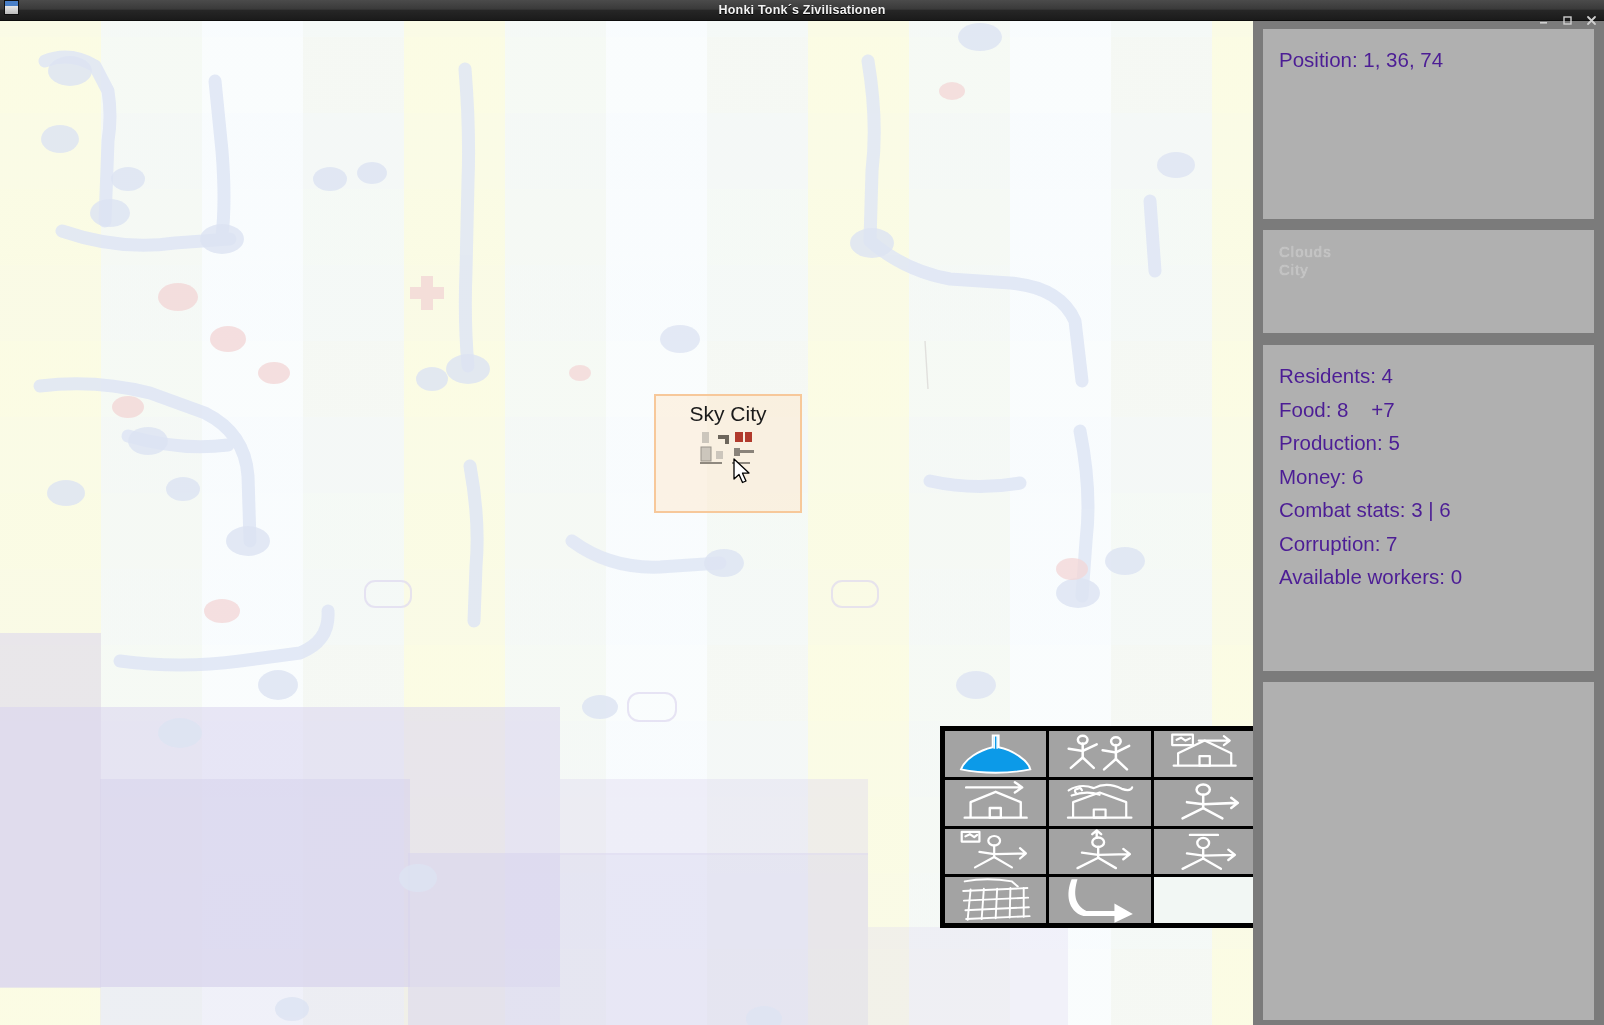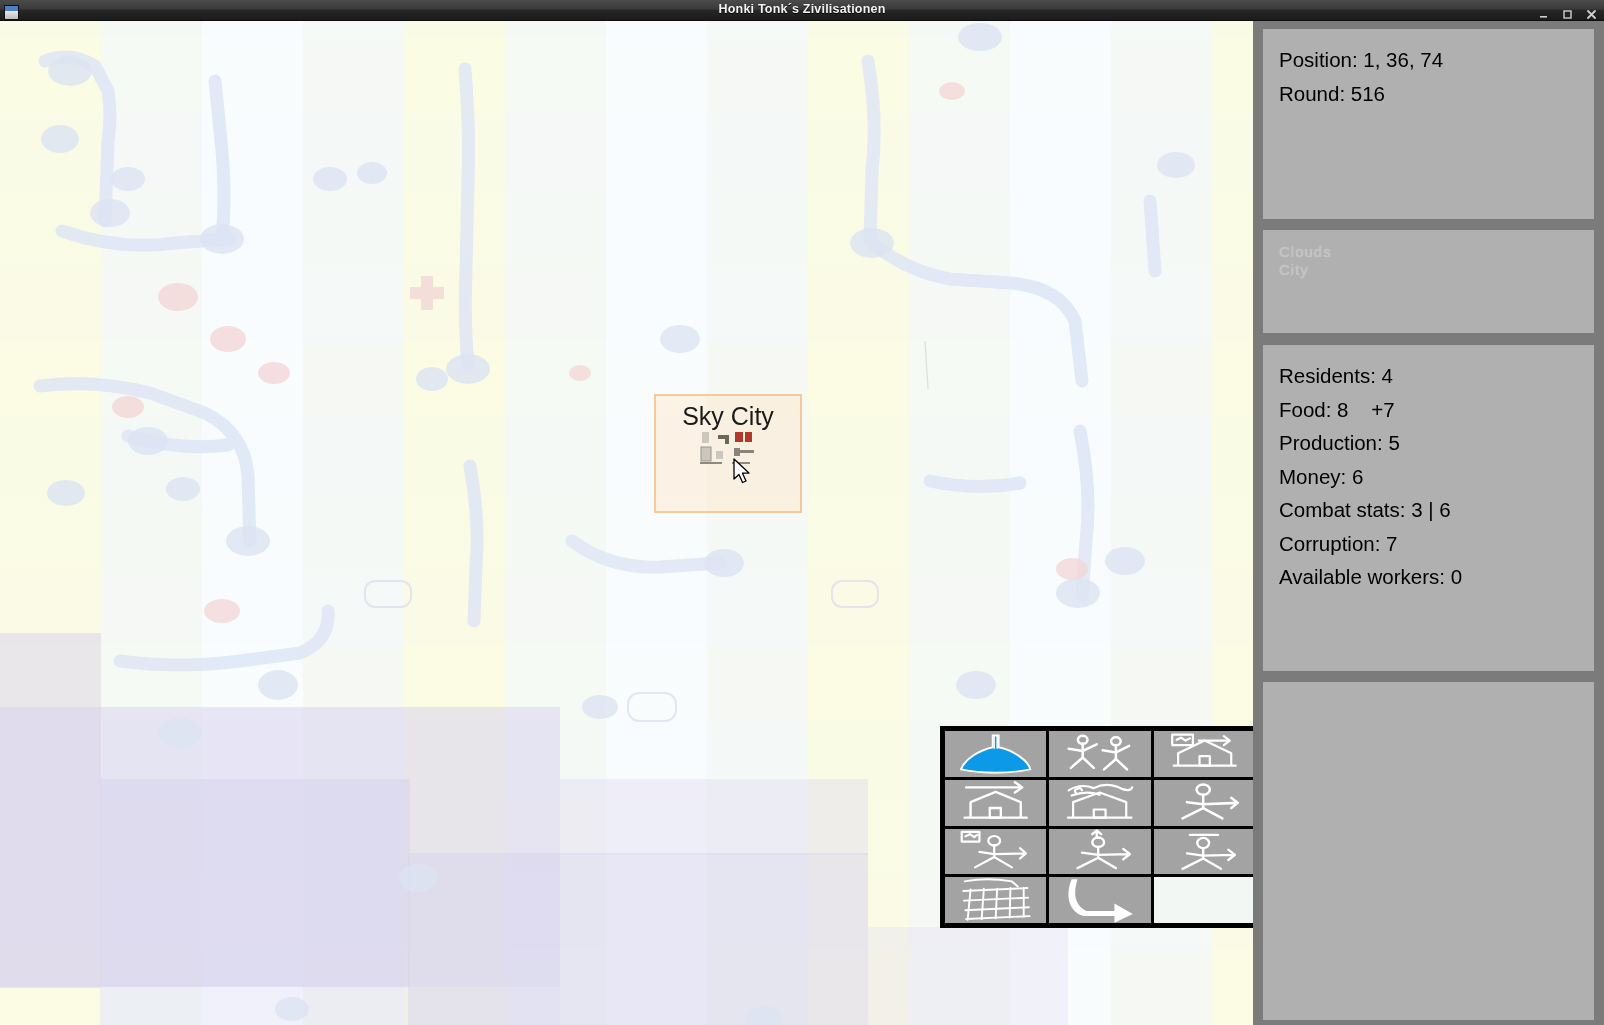--- a/index.html
+++ b/index.html
@@ -8,21 +8,21 @@
     width: 1604px; height: 1025px; overflow: hidden;
     background: #1c1c1c;
     font-family: "Liberation Sans", sans-serif;
   }
 
   
   #titlebar {
     position: absolute; left: 0; top: 0; width: 1604px; height: 21px;
     background: linear-gradient(to bottom, #4b4b4b 0%, #3a3a3a 45%, #262626 52%, #1b1b1b 100%);
     border-bottom: 1px solid #0d0d0d;
-    display: flex; align-items: flex-end;
+    display: flex; align-items: flex-start; flex-direction: column;
   }
   #win-icon {
     width: 15px; height: 15px; margin-left: 4px; flex: 0 0 auto;
     background: linear-gradient(to bottom, #4a80c8 0%, #4a80c8 36%, #e9e9e9 38%, #bcbcbc 100%);
     border: 1px solid #101010;
   }
   #title-text {
     position: absolute; left: 0; right: 0; text-align: center;
     color: #f2f2f2; font-size: 12.5px; font-weight: bold;
     letter-spacing: .2px; line-height: 21px;
@@ -73,21 +73,21 @@
   #map-svg { position:absolute; inset:0; pointer-events:none; }
 
   
   #city-select {
     position: absolute; left: 654px; top: 373px; width: 148px; height: 119px;
     background: rgba(255, 228, 196, .42);
     border: 2px solid #f7c89a;
   }
   #city-name {
     position: absolute; left: 654px; top: 381px; width: 148px;
-    text-align: center; color: #1a1a1a; font-size: 25px;
+    text-align: center; color: #1a1a1a; font-size: 21px;
     font-family: "Liberation Sans", sans-serif;
   }
   #city-buildings { position: absolute; left: 700px; top: 411px; width: 58px; height: 32px; }
 
   
   #cursor { position: absolute; left: 733px; top: 437px; width: 18px; height: 28px; }
 
   
   #toolbar {
     position: absolute; left: 940px; top: 705px;
@@ -113,21 +113,21 @@
     background: #7b7b7b;
     padding: 8px 10px 8px 10px;
   }
   .panel { background: #b0b0b0; width: 331px; }
   #panel-top     { height: 190px; padding: 14px 16px 0 16px; }
   #panel-terrain { height: 103px; margin-top: 11px; padding: 13px 16px 0 16px; }
   #panel-city    { height: 326px; margin-top: 12px; padding: 14px 16px 0 16px; }
   #panel-empty   { height: 338px; margin-top: 11px; }
 
   .stat-line {
-    color: #000000; font-size: 20.5px; line-height: 33.5px;
+    color: #4c1d95; font-size: 20.5px; line-height: 33.5px;
     white-space: pre; font-family: "Liberation Sans", sans-serif;
   }
   .terrain-line {
     color: #c2c2c2; font-size: 15px; line-height: 18px;
     letter-spacing: 1px; font-family: "Liberation Sans", sans-serif;
     text-shadow: 0 0 1px rgba(255,255,255,.55);
   }
 </style>
 </head>
 <body>
@@ -393,21 +393,20 @@
     </div>
 
     <div class="tool blank"></div>
   </div>
 </div>
 
 <div id="sidebar">
 
   <div class="panel" id="panel-top">
     <div class="stat-line">Position: 1, 36, 74</div>
-    <div class="stat-line">Round: 516</div>
   </div>
 
   <div class="panel" id="panel-terrain">
     <div class="terrain-line">Clouds</div>
     <div class="terrain-line">City</div>
   </div>
 
   <div class="panel" id="panel-city">
     <div class="stat-line">Residents: 4</div>
     <div class="stat-line">Food: 8    +7</div>

